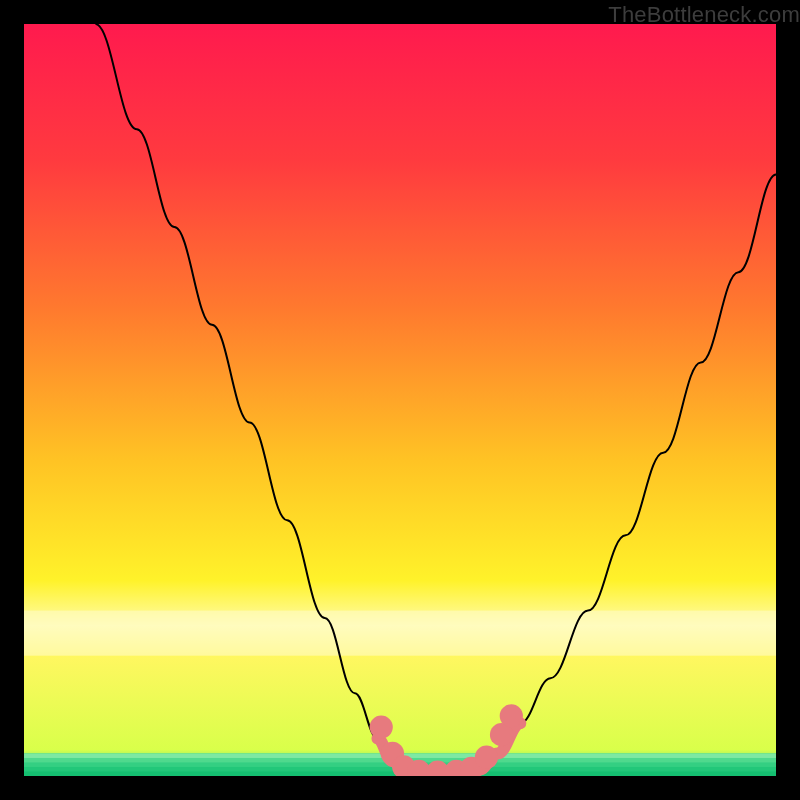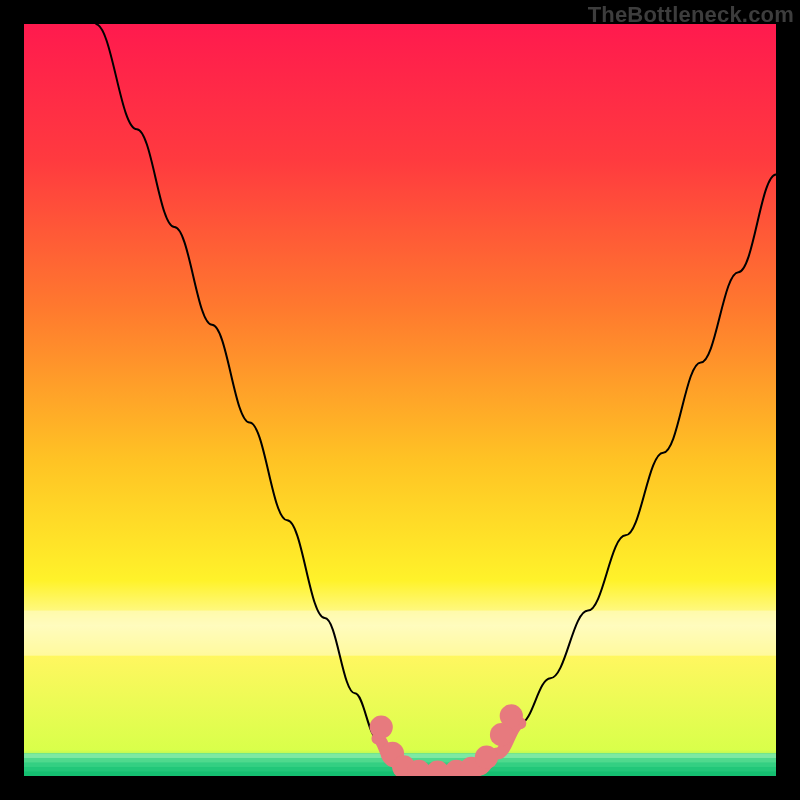--- a/index.html
+++ b/index.html
@@ -22,24 +22,24 @@
   .plot {
     position: absolute;
     left: 0;
     top: 0;
     width: 752px;
     height: 752px;
   }
   .watermark {
     position: absolute;
     top: 2px;
-    right: 6px;
+    right: 0;
     color: #3d3d3d;
     font-size: 22px;
-    font-weight: 700;
+    font-weight: 400;
     letter-spacing: 0.2px;
     user-select: none;
   }
 </style>
 </head>
 <body>
 
 <div class="frame">
   <svg class="plot" viewBox="0 0 752 752" preserveAspectRatio="none">
     <defs>

